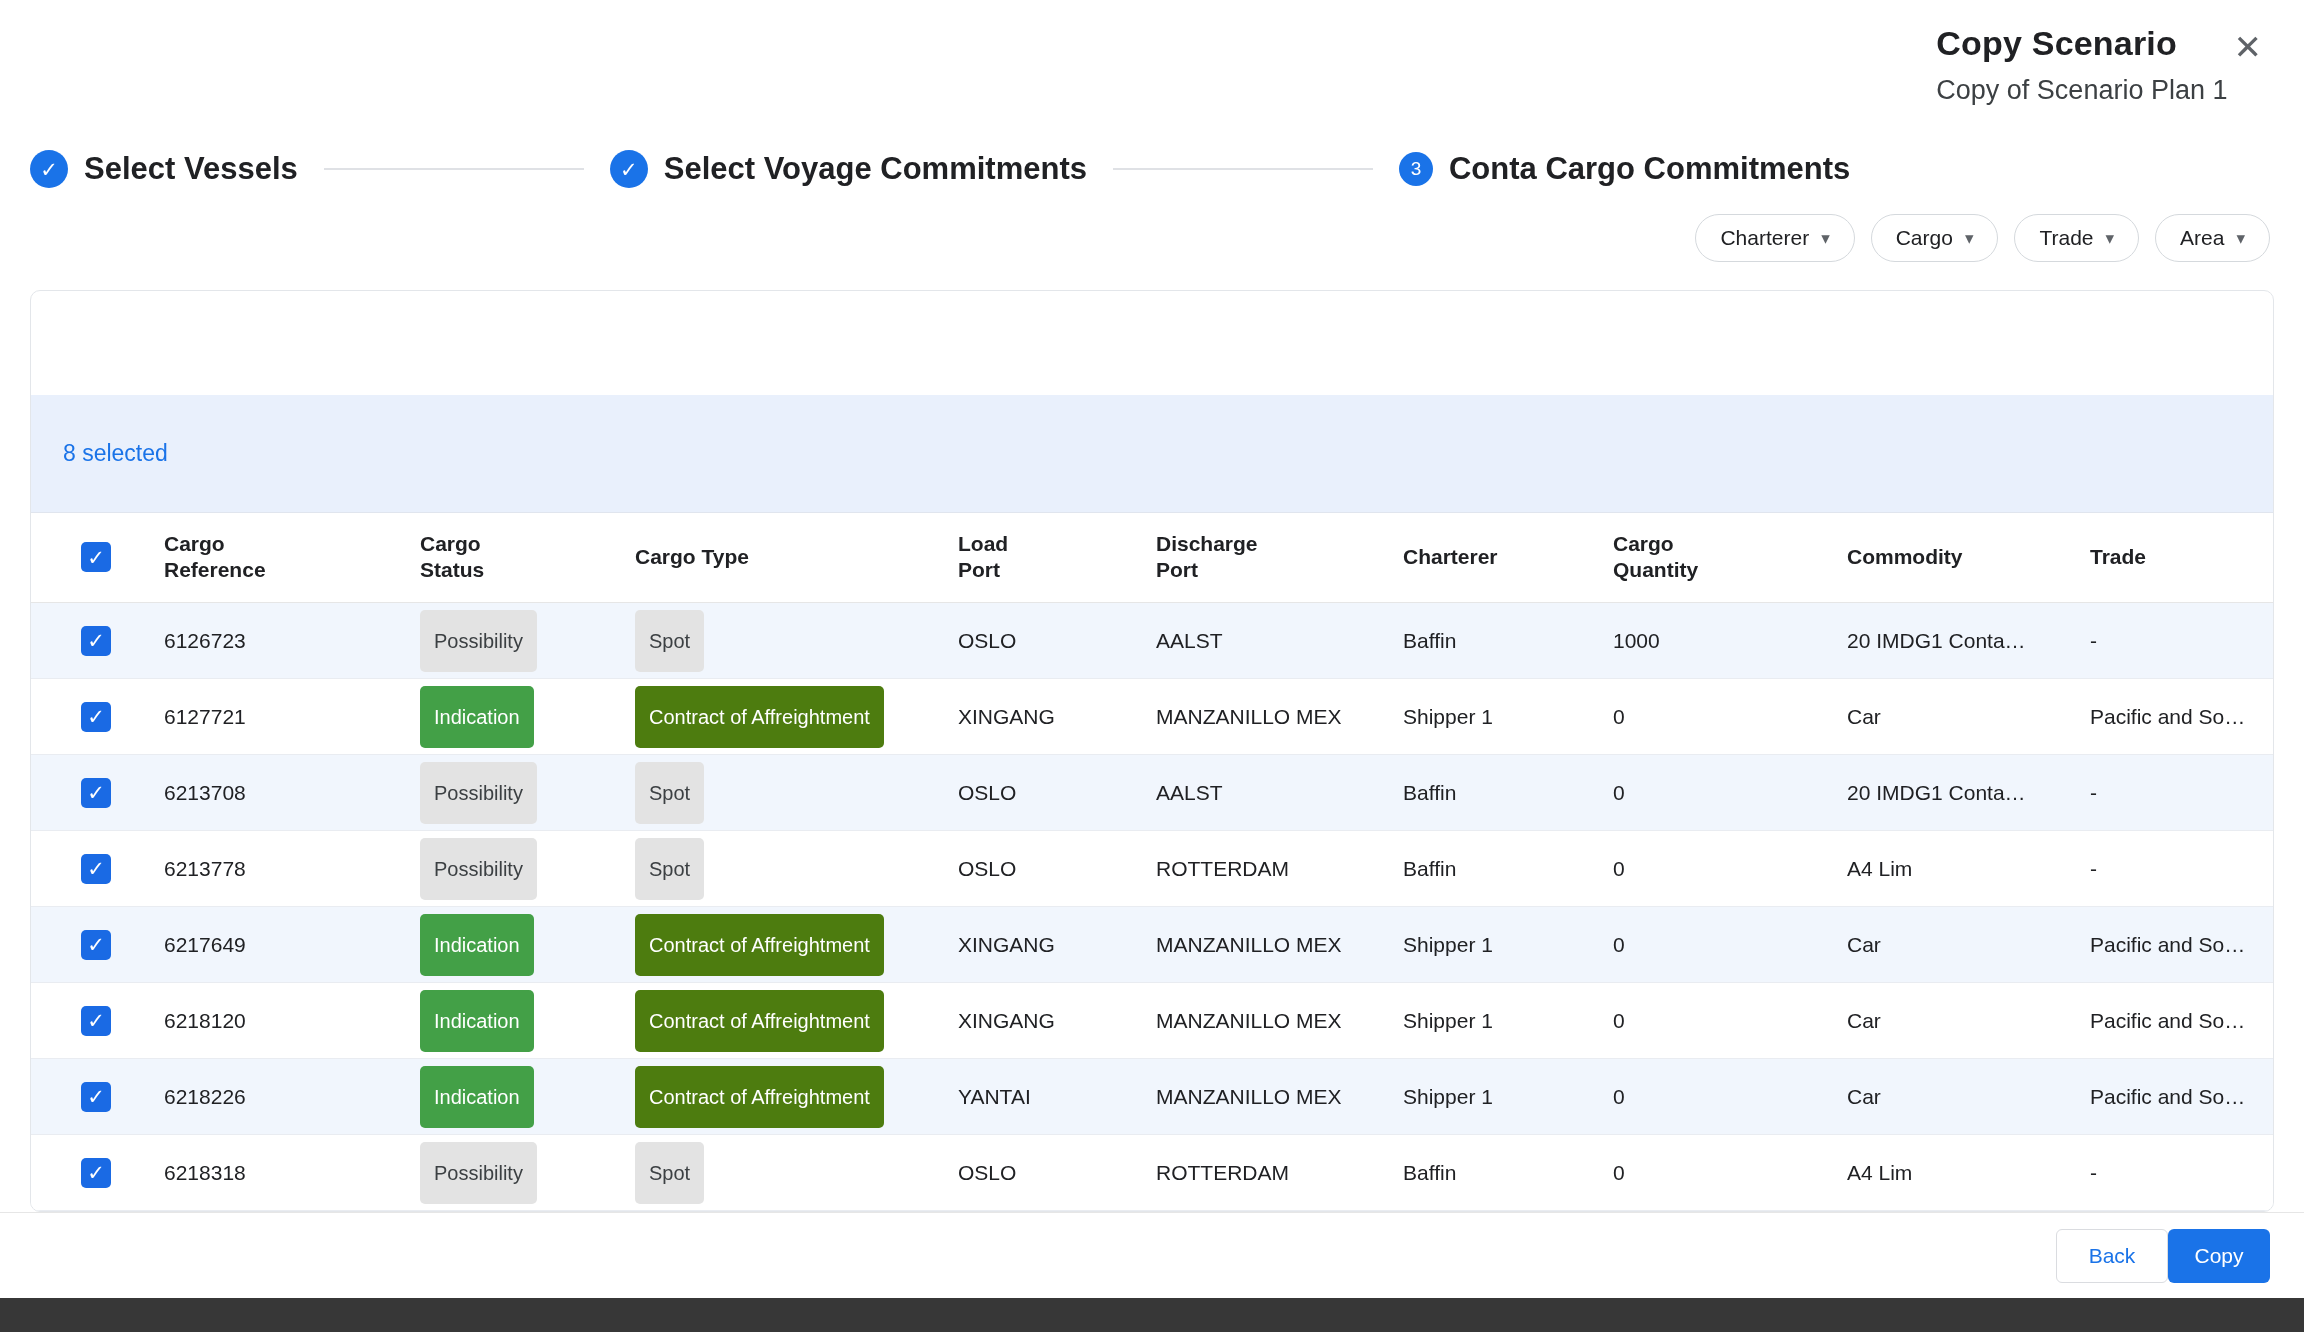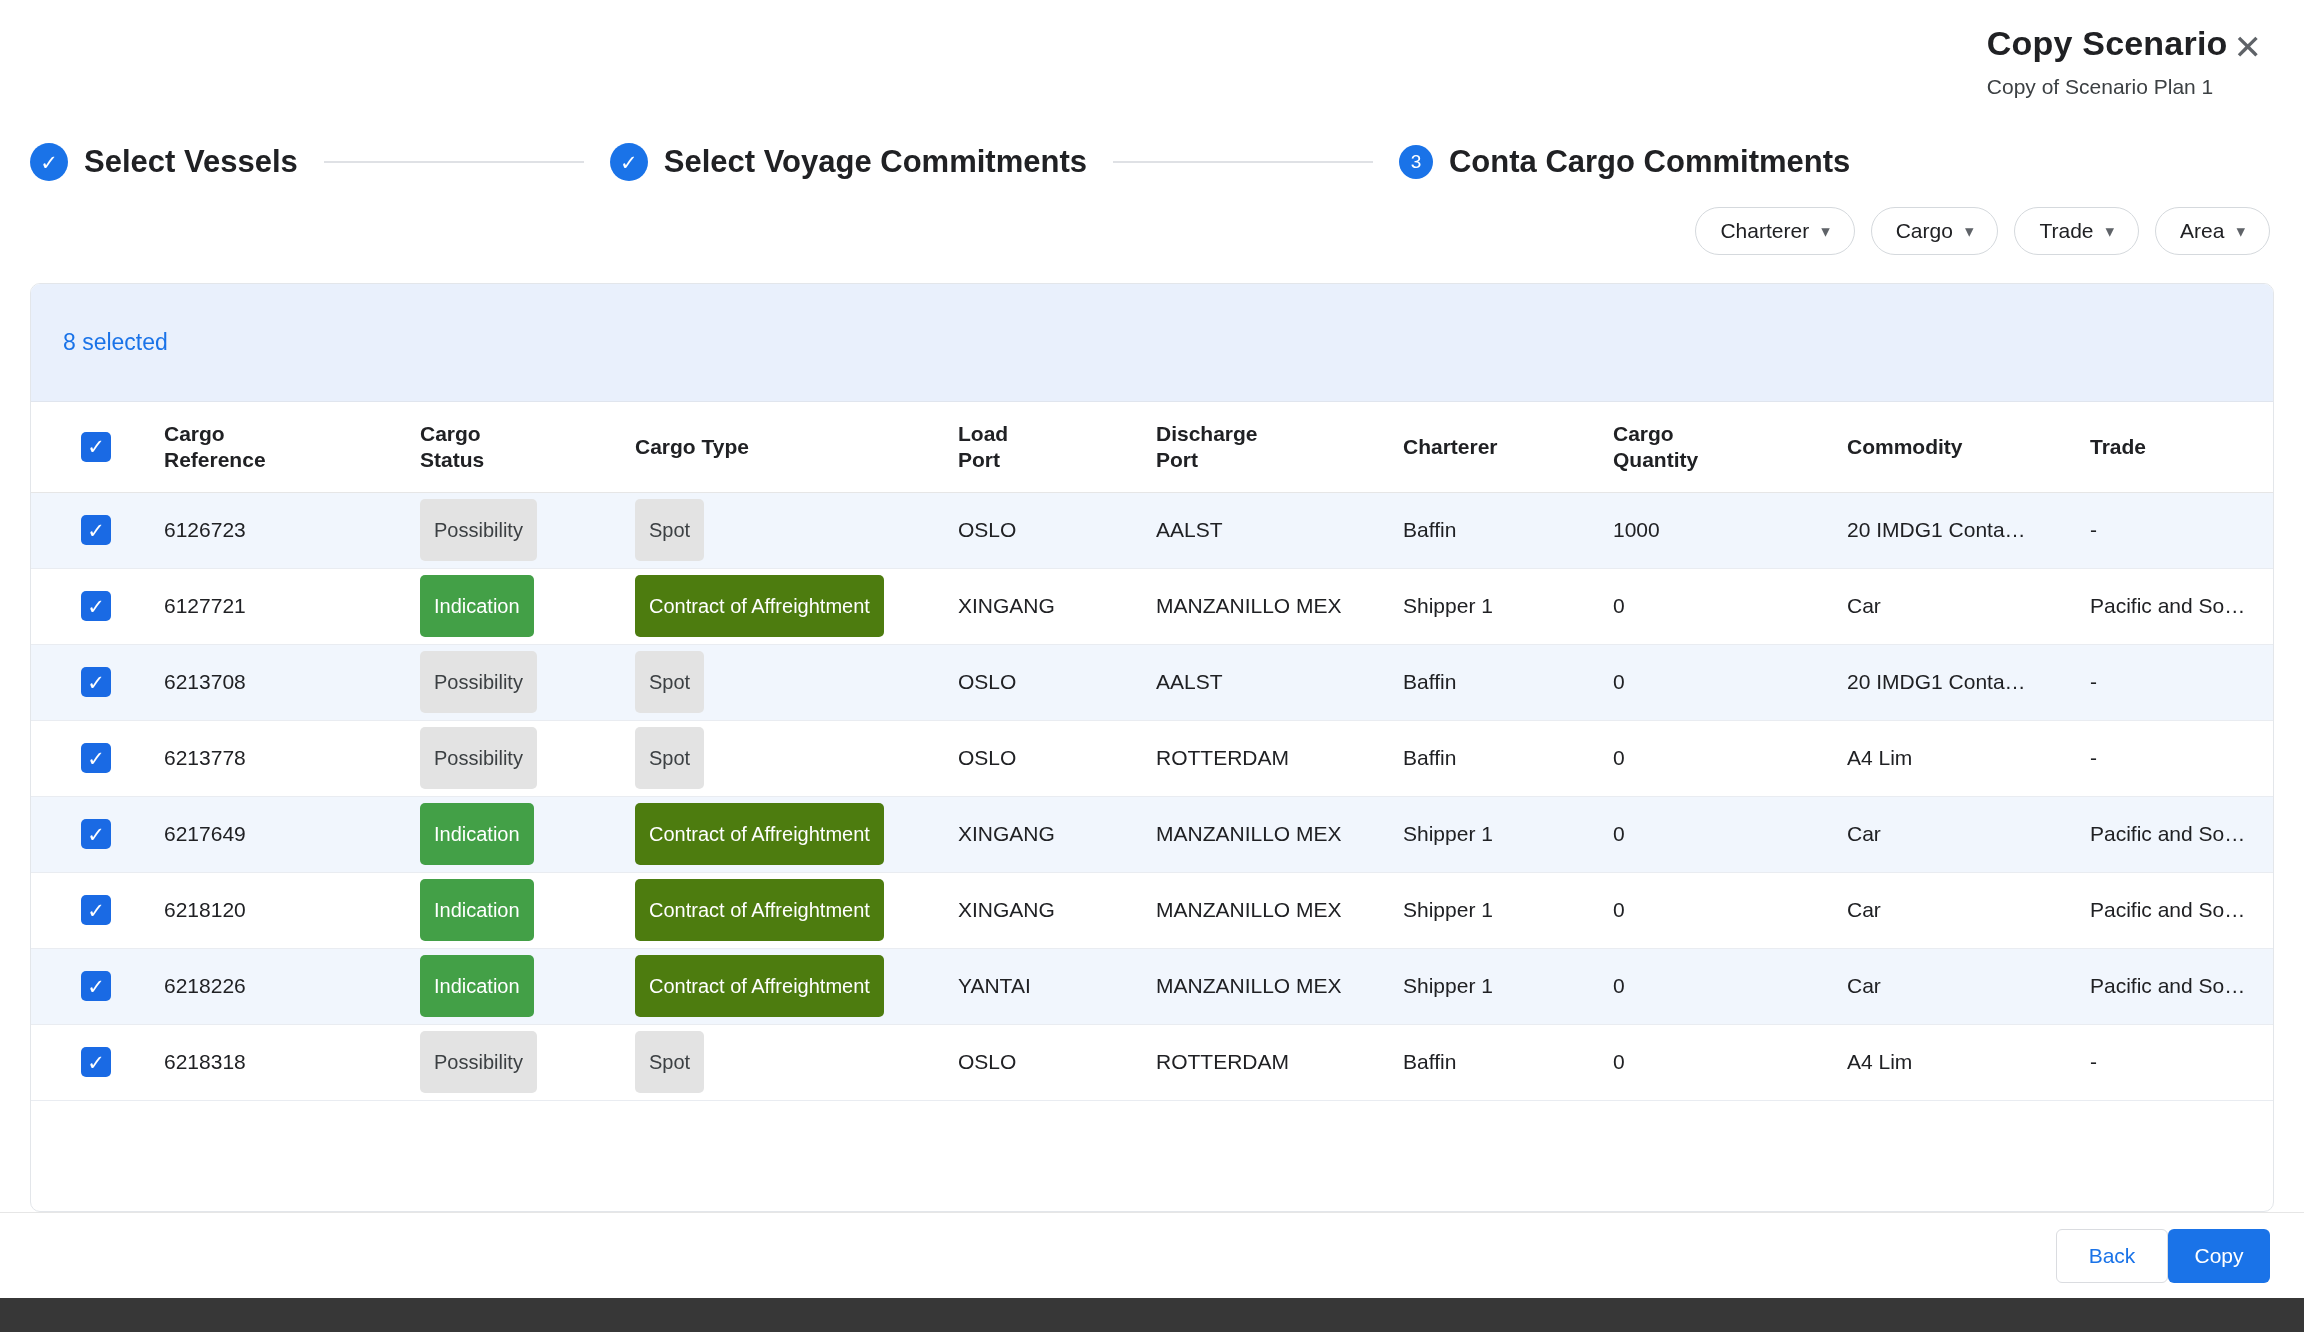--- a/index.html
+++ b/index.html
@@ -9,21 +9,21 @@
     background: #ffffff;
     color: #202124;
     display: flex;
     flex-direction: column;
   }
   .screen { width: 2304px; height: 1332px; display: flex; flex-direction: column; }
 
   
   .modal-header { padding: 24px 36px 0 30px; display: flex; justify-content: flex-end; align-items: flex-start; }
   .title { font-size: 34px; font-weight: 700; color: #202124; letter-spacing: 0.2px; }
-  .subtitle { font-size: 21px; color: #3c4043; margin-top: 12px; }
+  .subtitle { font-size: 27px; color: #3c4043; margin-top: 12px; }
   .close-btn { font-size: 34px; color: #5f6368; line-height: 1; cursor: pointer; padding: 6px; background: none; border: none; font-family: inherit; }
 
   
   .stepper { display: flex; align-items: center; margin: 44px 30px 0 30px; }
   .step { display: flex; align-items: center; gap: 16px; cursor: pointer; }
   .step-circle {
     width: 38px; height: 38px; border-radius: 50%;
     background: #1a73e8; color: #fff;
     display: flex; align-items: center; justify-content: center;
     font-size: 22px; font-weight: 700; flex: 0 0 auto;
@@ -44,20 +44,21 @@
   }
   .chevron { font-size: 17px; color: #5f6368; line-height: 1; }
 
   
   .table-card {
     margin: 28px 30px 0 30px;
     border: 1px solid #e3e6ea; border-radius: 10px;
     overflow: hidden; flex: 1;
     display: flex; flex-direction: column;
     background: #fff;
+    justify-content: flex-end;
   }
   .selected-band {
     background: #e9f0fc; height: 118px; flex: 0 0 auto;
     display: flex; align-items: center; padding: 0 32px;
     border-bottom: 1px solid #e0e5ee;
   }
   .selected-text { font-size: 23px; color: #1a73e8; }
 
   table { width: 100%; border-collapse: collapse; table-layout: fixed; }
   thead th {

